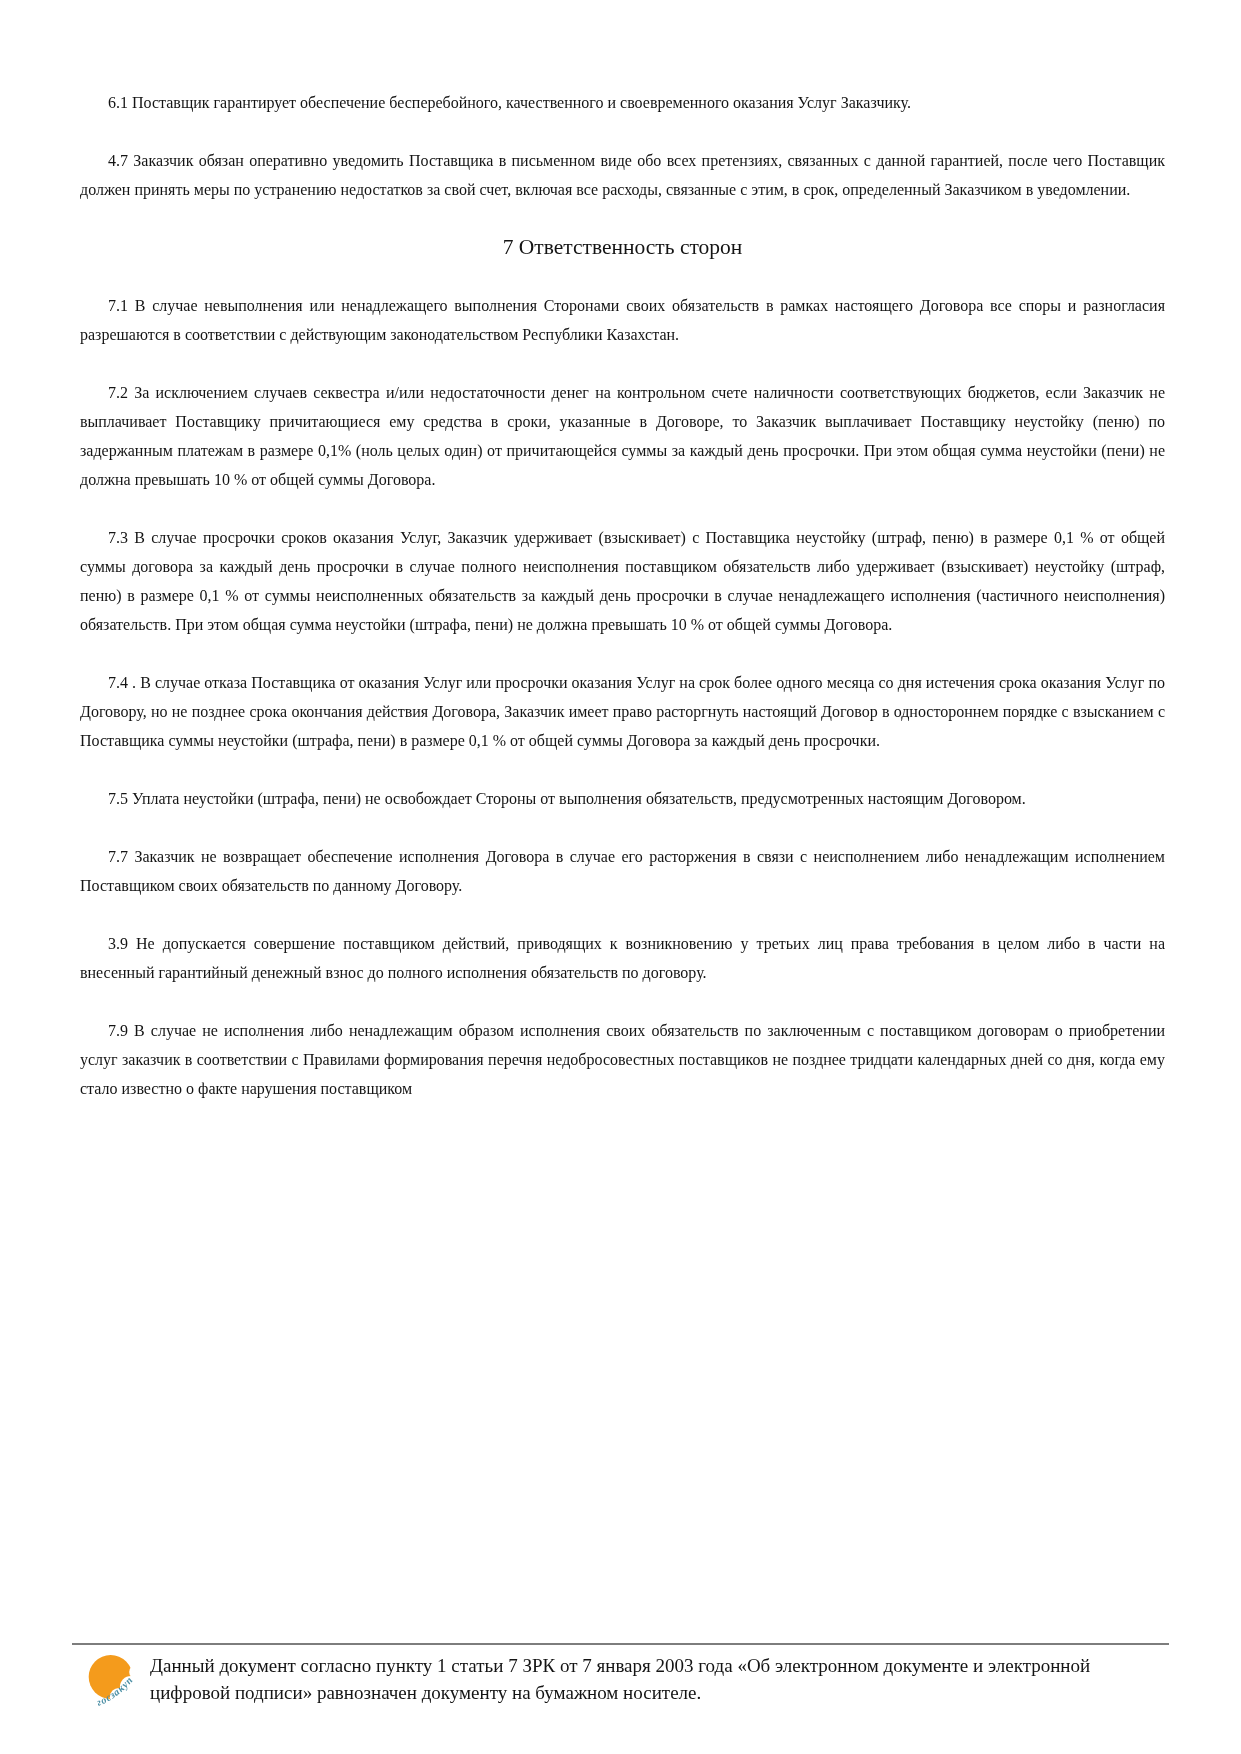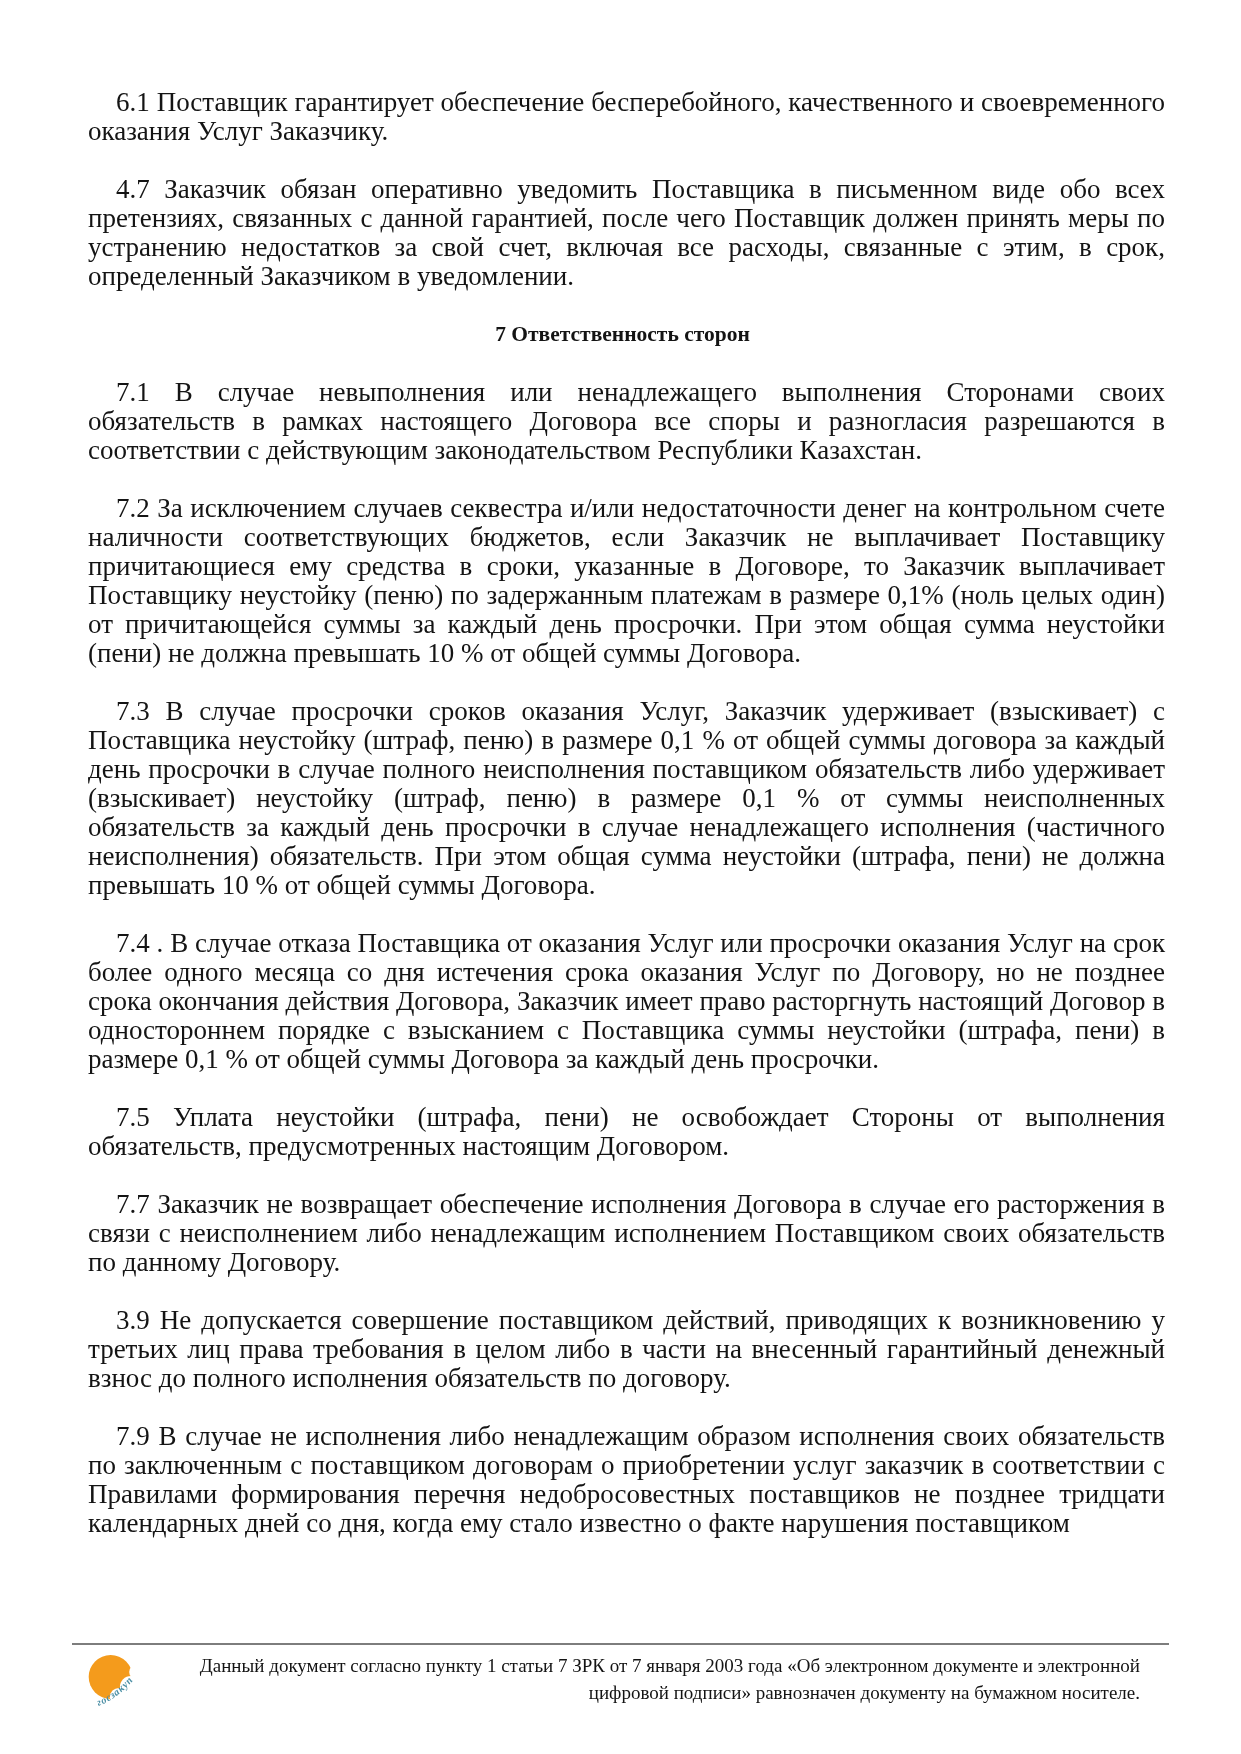--- a/index.html
+++ b/index.html
@@ -20,31 +20,31 @@
     position: absolute;
     top: 0;
     left: 0;
     width: 100%;
     height: 1640px;
     box-sizing: border-box;
     padding: 88px 76px 0 80px;
     overflow: hidden;
   }
   .clause {
-    margin: 0 0 29px 8px;
-    font-size: 27px;
+    margin: 0 0 29px 0;
+    font-size: 16px;
     line-height: 29px;
     text-align: justify;
     text-indent: 28px;
   }
   .section-heading {
     margin: 0 0 29px 0;
     font-size: 21.5px;
     line-height: 29px;
-    font-weight: bold;
+    font-weight: normal;
     text-align: center;
   }
   .footer {
     position: absolute;
     top: 1643px;
     left: 72px;
     right: 72px;
     border-top: 2px solid #7d7d7d;
     padding-top: 6px;
     display: flex;
@@ -52,21 +52,21 @@
   }
   .logo {
     flex: 0 0 auto;
     margin: 2px 9px 0 15px;
   }
   .footer-text {
     margin: 1px 0 0 0;
     font-size: 19px;
     line-height: 27px;
     max-width: 990px;
-    text-align: right;
+    text-align: left;
     color: #141414;
   }
 </style>
 </head>
 <body>
 
 <div class="page">
 
   <div class="content">
     <p class="clause">6.1 Поставщик гарантирует обеспечение бесперебойного, качественного и своевременного оказания Услуг Заказчику.</p>

